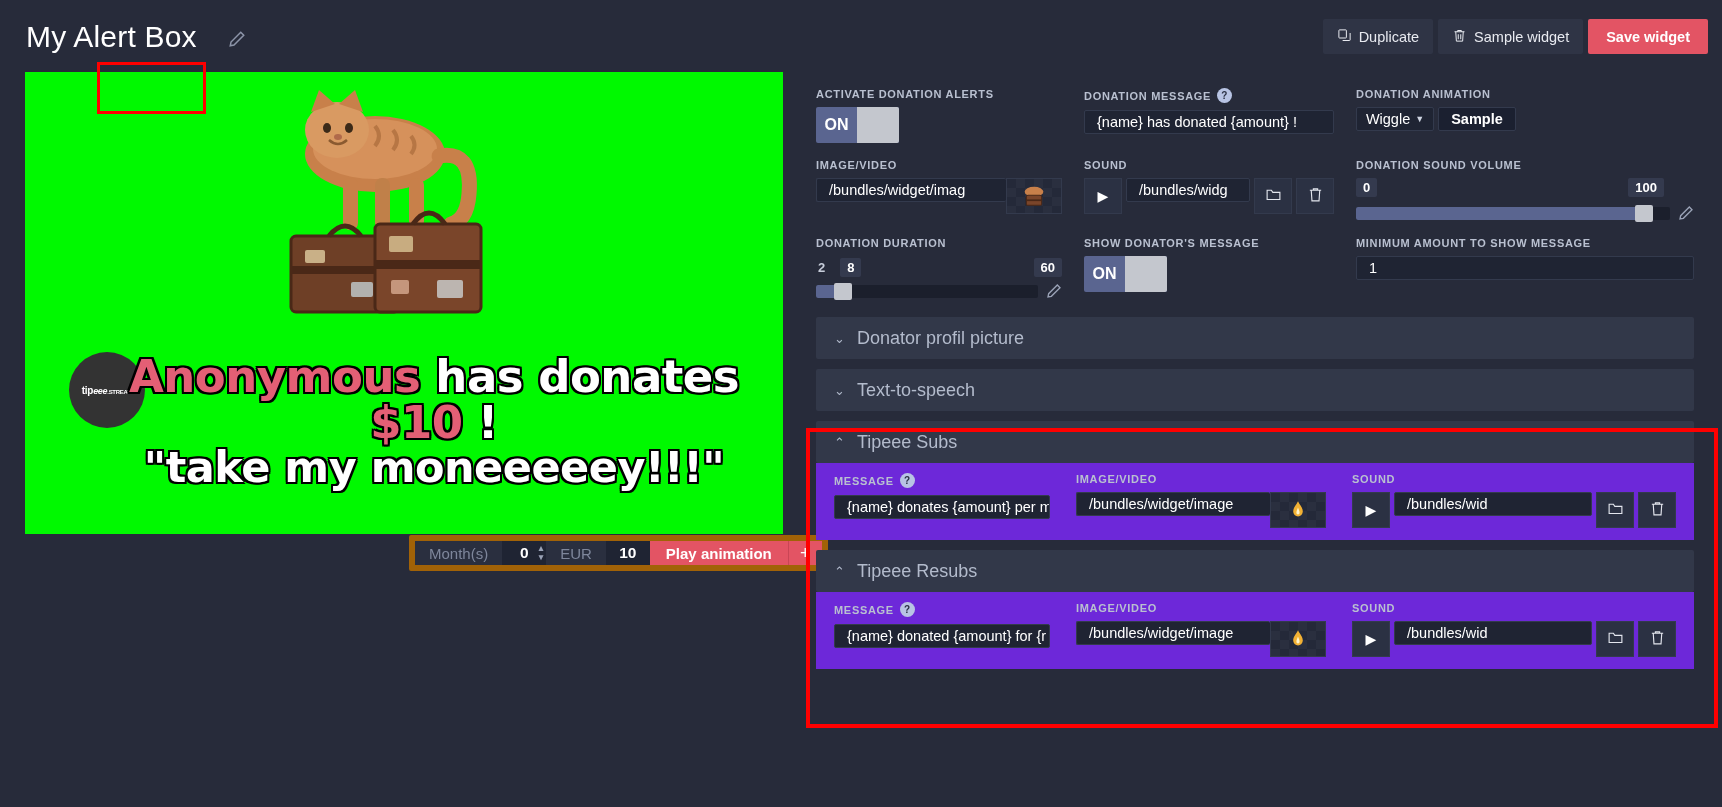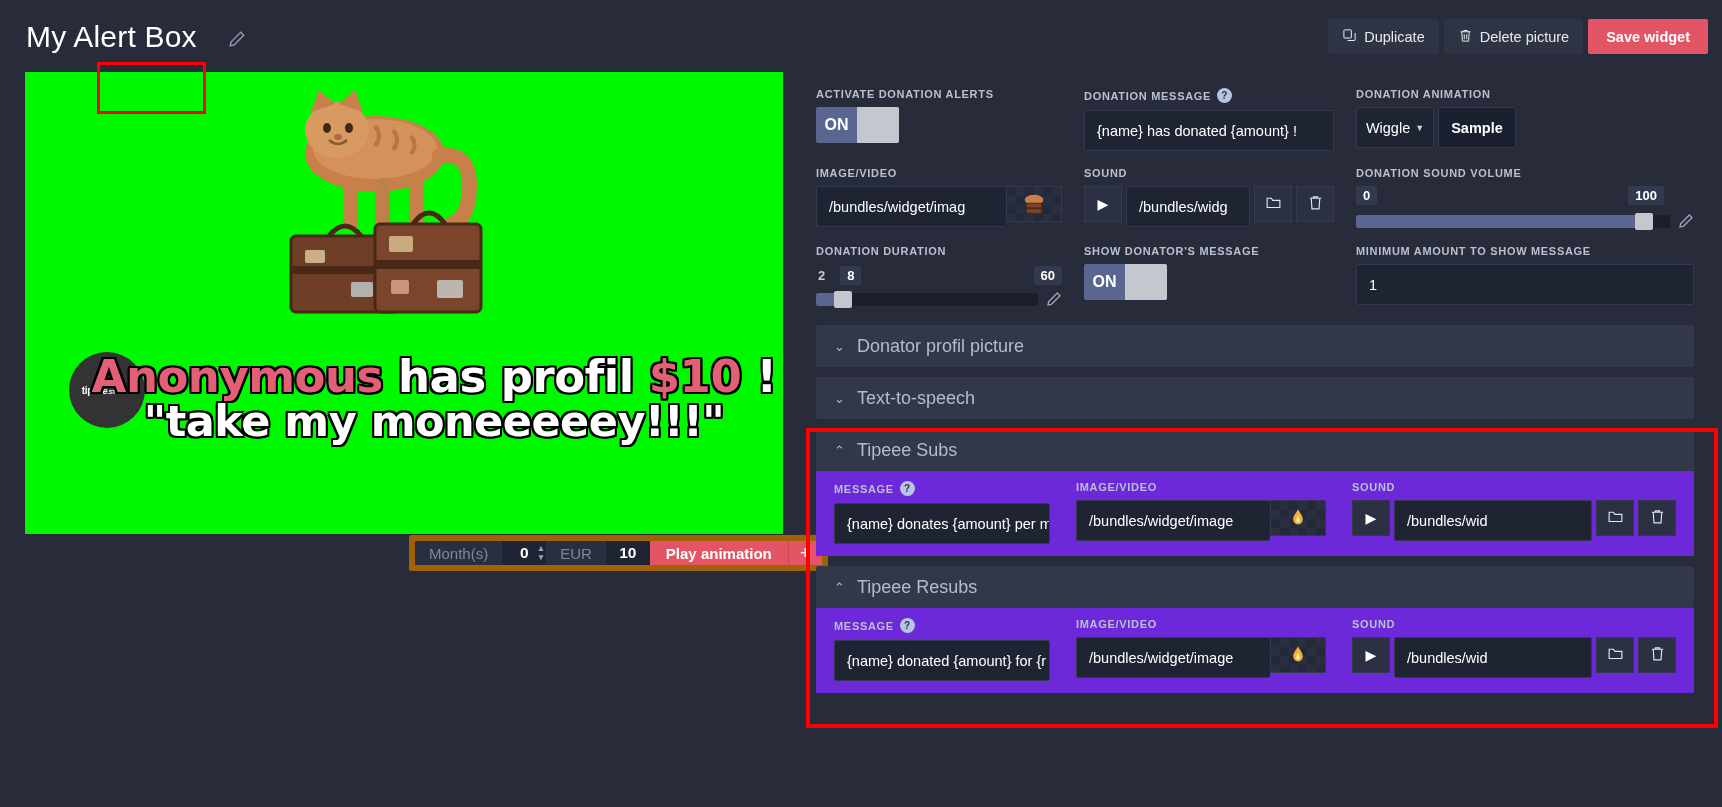--- a/index.html
+++ b/index.html
@@ -117,21 +117,21 @@
     display: flex; align-items: center; gap: 6px;
     font-size: 11px; font-weight: 700; letter-spacing: .7px;
     color: #b9c0d0; margin-bottom: 7px; text-transform: uppercase;
   }
   .help-icon {
     width: 15px; height: 15px; border-radius: 50%; background: #b8c4e4;
     color: #2b3144; font-size: 10px; font-weight: 700;
     display: flex; align-items: center; justify-content: center;
   }
   .input {
-    height: 41px; background: #1f2433; border: 1px solid #333a4d; border-radius: 2px;
+    height: 24px; background: #1f2433; border: 1px solid #333a4d; border-radius: 2px;
     display: flex; align-items: center; padding: 0 12px;
     font-size: 14.5px; color: #ffffff; white-space: nowrap; overflow: hidden;
   }
   .toggle {
     display: inline-flex; width: 83px; height: 36px; border-radius: 2px; overflow: hidden;
     background: #5a6590; cursor: pointer;
   }
   .toggle .on {
     flex: 1; display: flex; align-items: center; justify-content: center;
     font-size: 16px; font-weight: 700; color: #ffffff;
@@ -213,21 +213,21 @@
             </svg>
         </span>
         <span>Duplicate</span>
       </button>
       <button class="btn">
         <span>
           <svg viewBox="0 0 24 24">
               <path d="M4 6h16M9 6V4h6v2M6 6l1 15h10l1-15M10 10v8M14 10v8"></path>
             </svg>
         </span>
-        <span>Delete picture</span>
+        <span>Sample widget</span>
       </button>
       <button class="btn btn-save">
         <span>Save widget</span>
       </button>
     </div>
   </div>
 
   <div class="preview-wrap">
     <div class="green-screen">
 
@@ -263,21 +263,21 @@
         <rect x="164" y="162" width="24" height="16" rx="2" fill="#e3cf9e" opacity=".75"></rect>
         <rect x="212" y="206" width="26" height="18" rx="2" fill="#d8e6ea" opacity=".7"></rect>
         <rect x="166" y="206" width="18" height="14" rx="2" fill="#e6b9a0" opacity=".7"></rect>
       </svg>
 
       <div class="tipeee-logo">
         <div class="tipeee-logo-text"><span>tip</span><span class="italic">eee</span><span class="small">.STREAM</span></div>
       </div>
 
       <div class="alert-lines">
-        <div class="alert-line1"><span class="alert-hl">Anonymous</span><span> has profil </span><span class="alert-hl">$10</span><span> !</span></div>
+        <div class="alert-line1"><span class="alert-hl">Anonymous</span><span> has donates </span><span class="alert-hl">$10</span><span> !</span></div>
         <div class="alert-line2">"take my moneeeeey!!!"</div>
       </div>
     </div>
   </div>
 
   <div class="preview-controls">
     <div class="pc-label">Month(s)</div>
     <div class="pc-val">
       <span>0</span>
       <span class="pc-spin">▴<br>▾</span>

